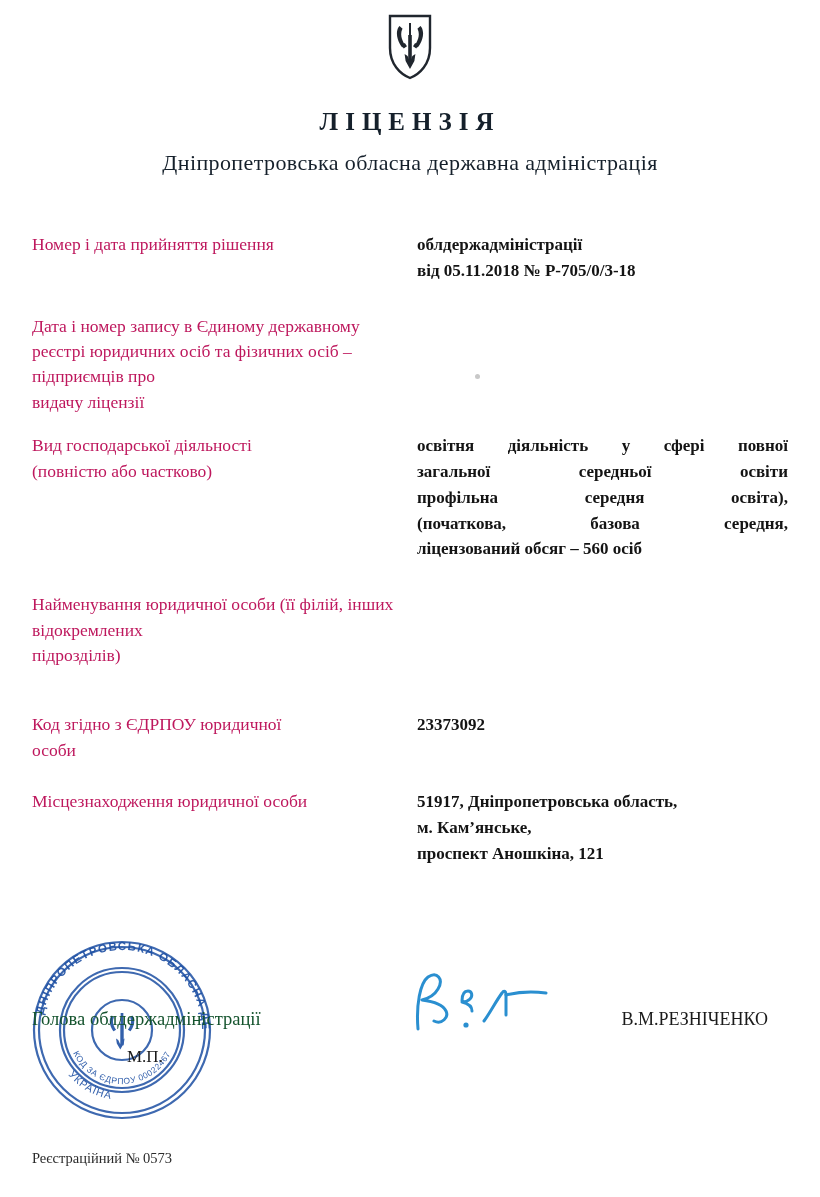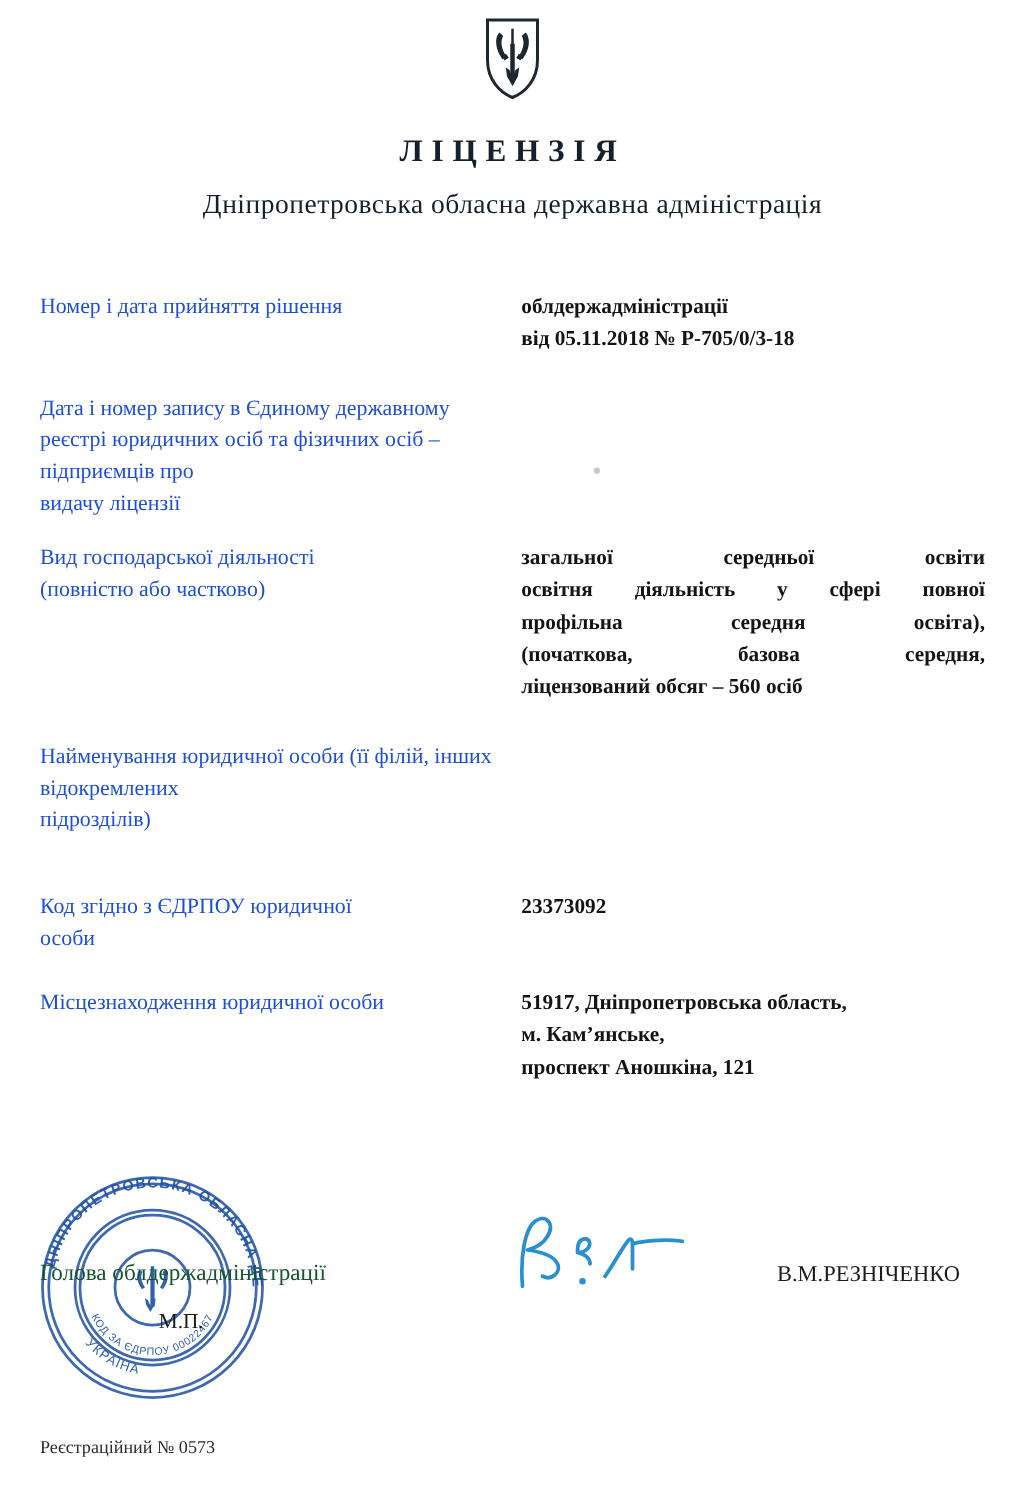--- a/index.html
+++ b/index.html
@@ -71,21 +71,21 @@
   .row {
     display: flex;
     align-items: flex-start;
     margin-bottom: 22px;
   }
   .row .label {
     width: 385px;
     flex: 0 0 385px;
     font-size: 17.5px;
     line-height: 1.45;
-    color: #1d4ed8;
+    color: #be185d;
     padding-right: 10px;
     box-sizing: border-box;
   }
   .row .label.justify-normal {
     text-align: justify;
   }
   .row .value {
     flex: 1 1 auto;
     font-size: 17px;
     font-weight: bold;
@@ -230,22 +230,22 @@
       </div>
       <div class="value"></div>
     </div>
 
     <div class="row" id="row-activity">
       <div class="label">
         <span class="jline">Вид господарської діяльності</span>
         <span class="line">(повністю або частково)</span>
       </div>
       <div class="value">
+        <span class="jline">освітня діяльність у сфері повної</span>
         <span class="jline">загальної середньої освіти</span>
-        <span class="jline">освітня діяльність у сфері повної</span>
         <span class="jline">профільна середня освіта),</span>
         <span class="jline">(початкова, базова середня,</span>
         <span class="line">ліцензований обсяг – 560 осіб</span>
       </div>
     </div>
 
     <div class="row" id="row-entity">
       <div class="label">
         <span class="jline">Найменування юридичної особи</span>
         <span class="jline">(її філій, інших відокремлених</span>

